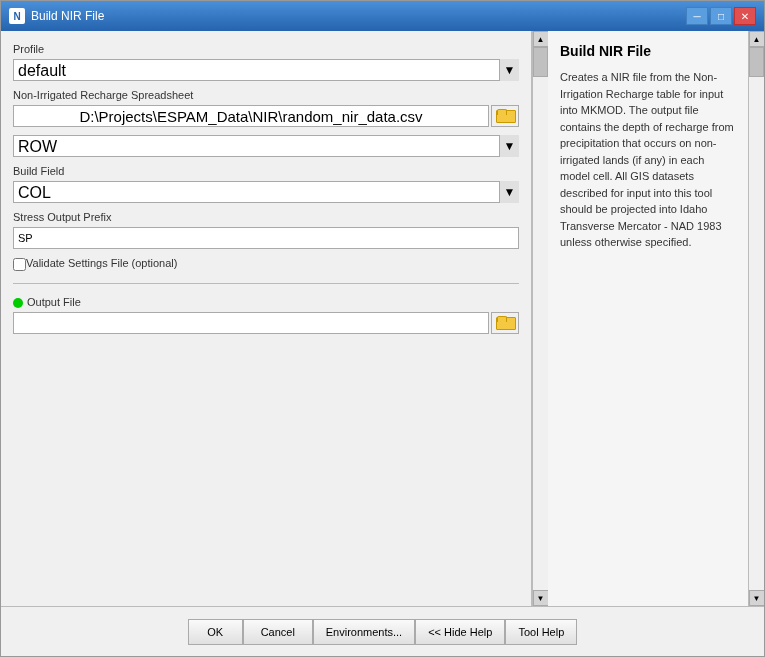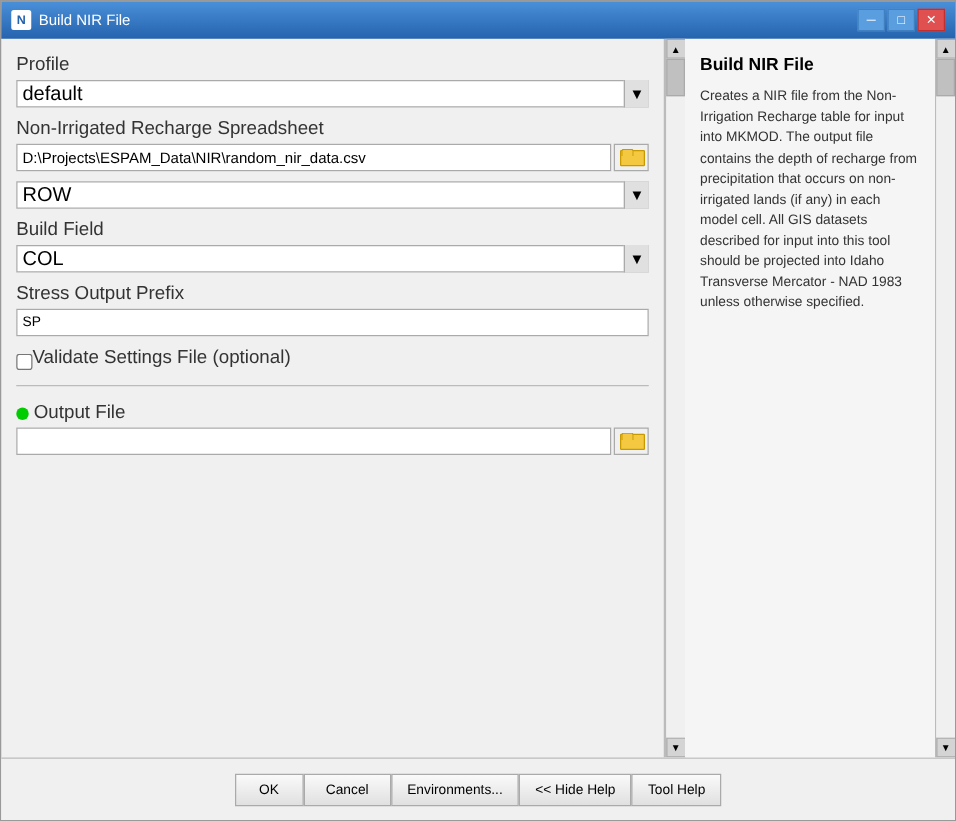--- a/index.html
+++ b/index.html
@@ -149,21 +149,21 @@
     .right-scroll {
       width: 16px;
       background: #e8e8e8;
       border-left: 1px solid #bbb;
       display: flex;
       flex-direction: column;
       align-items: center;
     }
 
     .field-label {
-      font-size: 15px;
+      font-size: 11px;
       color: #333;
       margin-bottom: 2px;
       font-weight: normal;
     }
 
     .field-group {
       display: flex;
       flex-direction: column;
       gap: 2px;
     }
@@ -204,22 +204,23 @@
       display: flex;
       align-items: center;
       gap: 2px;
     }
 
     .file-text-input {
       flex: 1;
       height: 22px;
       border: 1px solid #aaa;
       padding: 2px 4px;
-      font-size: 12px;
+      font-size: 15px;
       background: white;
+      text-align: center;
     }
 
     .file-browse-btn {
       width: 28px;
       height: 22px;
       background: #f0f0f0;
       border: 1px solid #aaa;
       cursor: pointer;
       display: flex;
       align-items: center;

